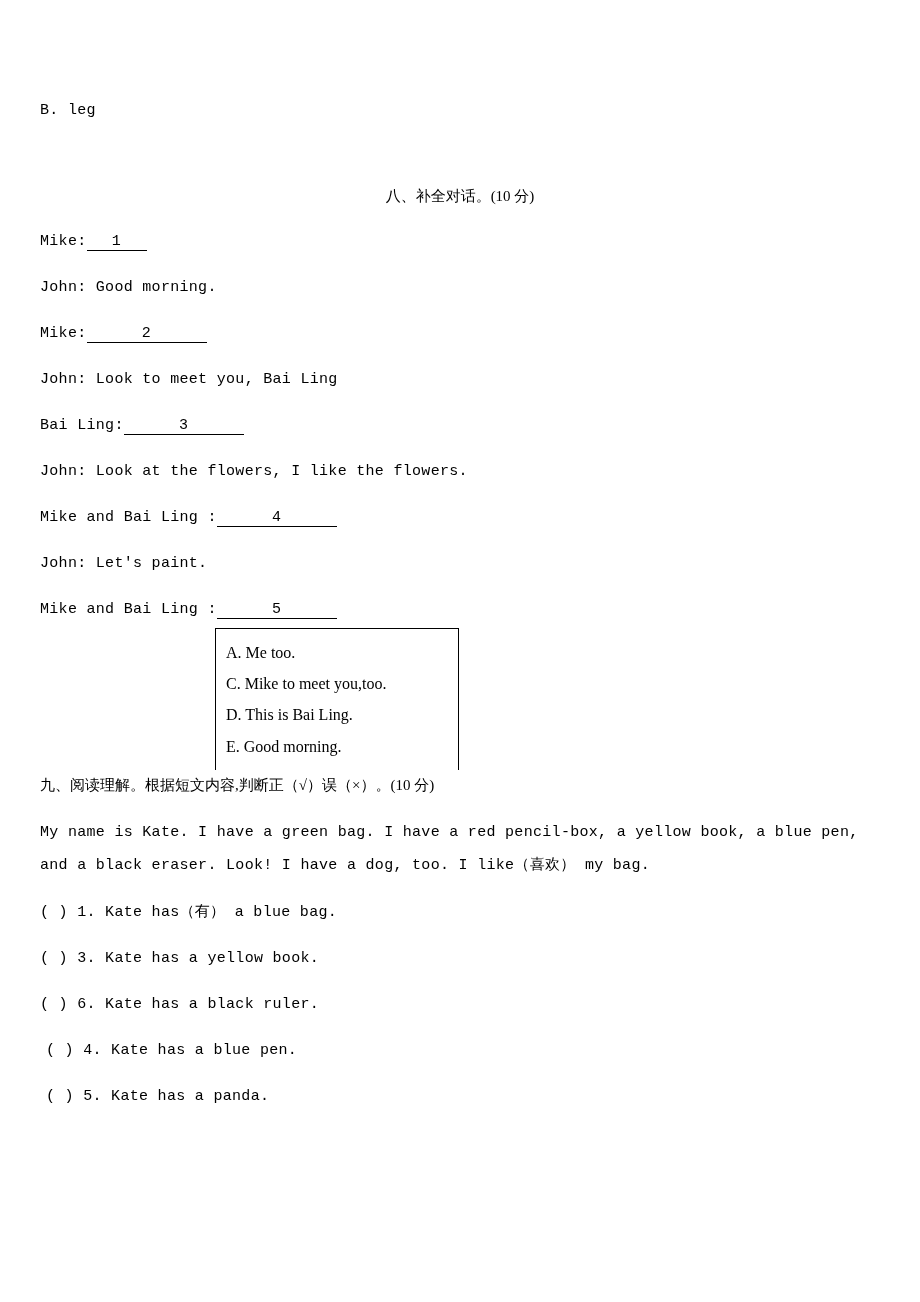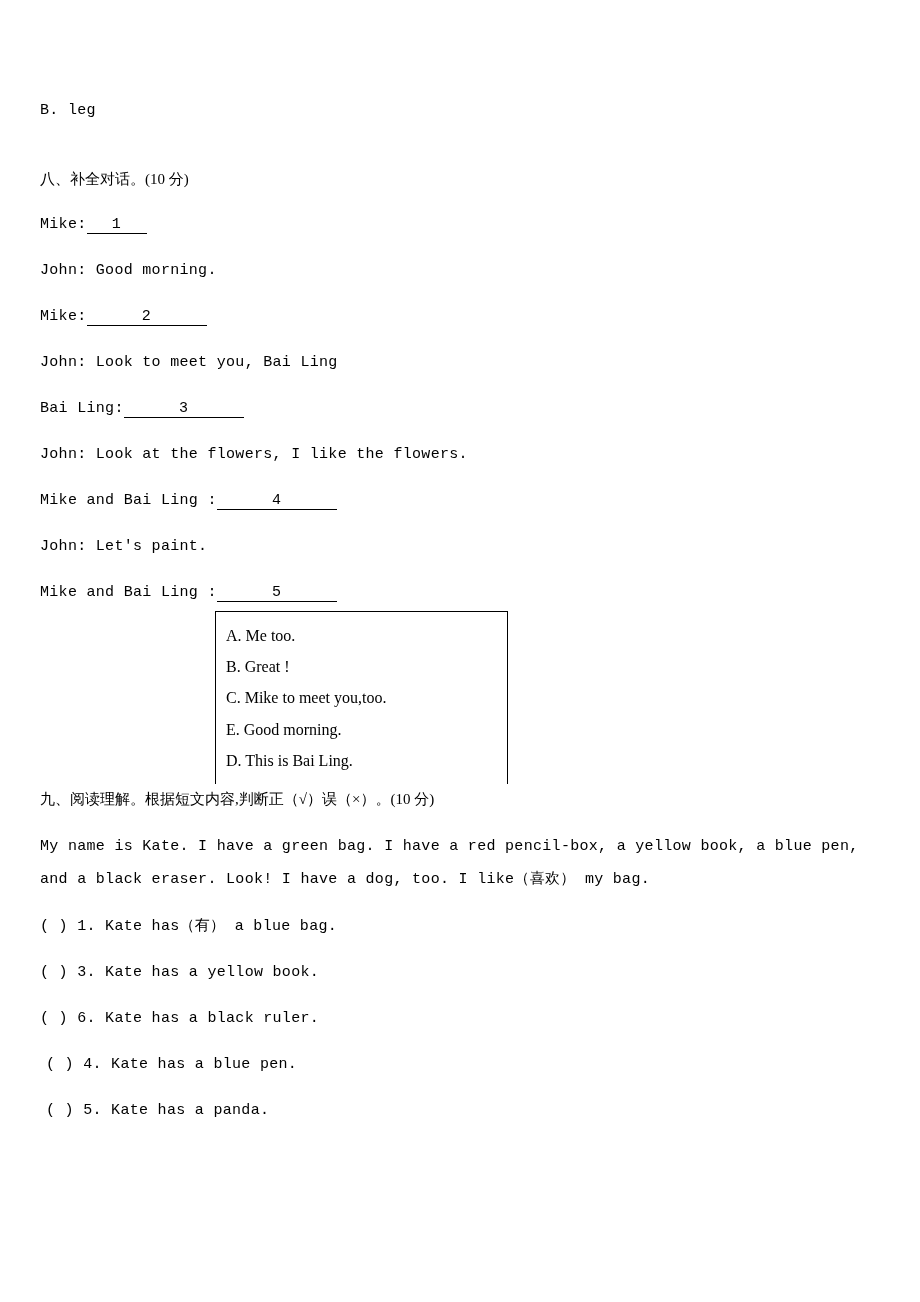--- a/index.html
+++ b/index.html
@@ -15,22 +15,23 @@
       font-size: 15px;
       color: #000000;
       line-height: 2.0;
     }
     .mono {
       font-family: "Courier New", "NSimSun", monospace;
       letter-spacing: 0.3px;
       margin-top: 16px;
     }
     .section-title {
-      margin-top: 38px;
+      margin-top: 55px;
       margin-bottom: 4px;
+      text-align: center;
     }
     .line {
       display: block;
     }
     .blank {
       display: inline-block;
       border-bottom: 1px solid #000;
       text-align: center;
       min-width: 60px;
       vertical-align: baseline;
@@ -42,21 +43,21 @@
     }
     .blank-med {
       min-width: 120px;
     }
     .blank-long {
       min-width: 120px;
     }
     .options-box {
       border: 1px solid #000;
       border-bottom: none;
-      width: 293px;
+      width: 244px;
       margin-left: 175px;
       margin-top: 3px;
       padding: 8px 14px 8px 10px;
       line-height: 1.95;
       font-family: "Times New Roman", serif;
       font-size: 16px;
     }
     .q-line {
       display: block;
     }
@@ -94,24 +95,23 @@
 </div>
 
 <div class="line mono">John: Let's paint.</div>
 
 <div class="line mono">
   <span>Mike and Bai Ling :</span><span class="blank blank-long">5</span>
 </div>
 
 <div class="options-box">
   <div>A. Me too.</div>
-  <div>B. Great !</div>
   <div>C. Mike to meet you,too.</div>
+  <div>D. This is Bai Ling.</div>
   <div>E. Good morning.</div>
-  <div>D. This is Bai Ling.</div>
 </div>
 
 <div>九、阅读理解。根据短文内容,判断正（√）误（×）。(10 分)</div>
 
 <div class="mono" style="line-height:2.2;">My name is Kate. I have a green bag. I have a red pencil-box, a yellow book, a blue pen, and a black eraser. Look! I have a dog, too. I like（喜欢） my bag.</div>
 
 <div class="q-line mono">(    ) 1. Kate has（有） a blue bag.</div>
 <div class="q-line mono">(    ) 3. Kate has a yellow book.</div>
 <div class="q-line mono">(    ) 6. Kate has a black ruler.</div>
 <div class="q-line mono indent-small">(    ) 4. Kate has a blue pen.</div>

